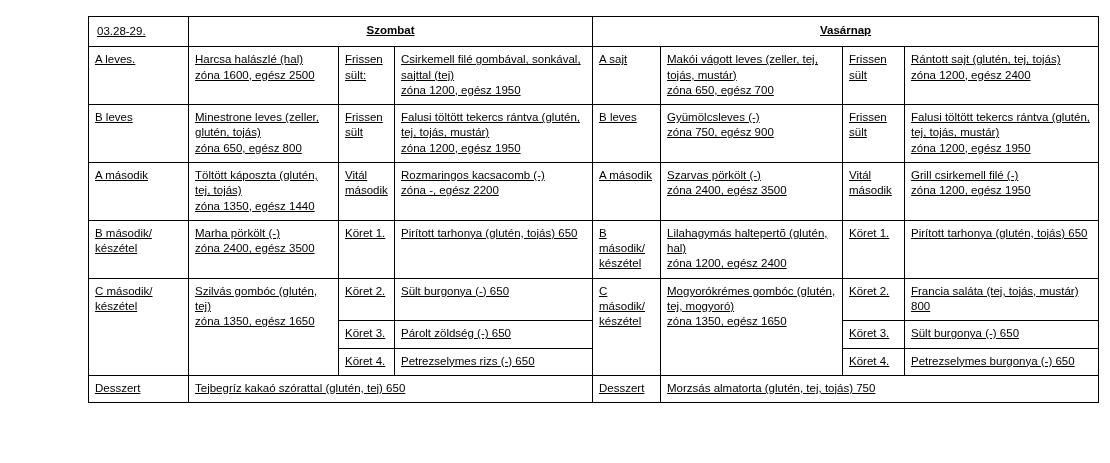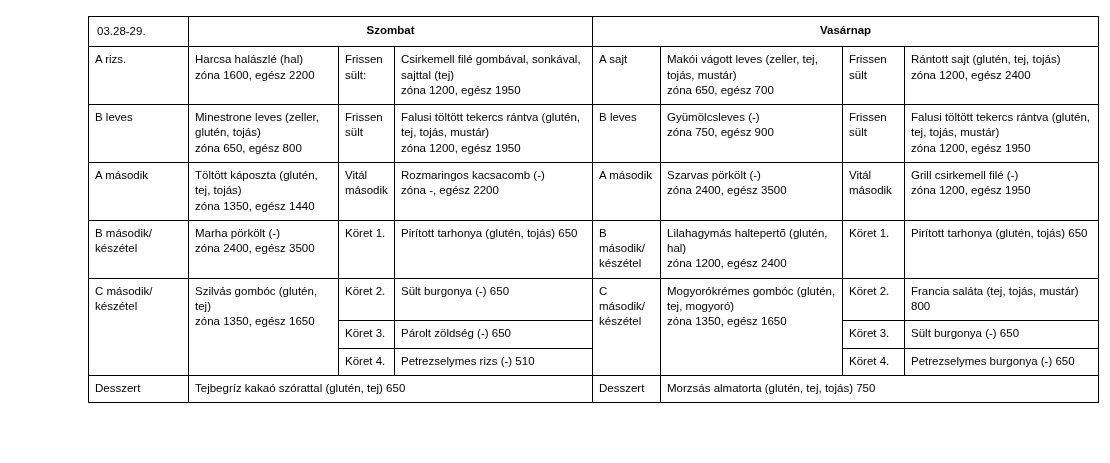--- a/index.html
+++ b/index.html
@@ -26,20 +26,21 @@
     table-layout: fixed;
     width: 1010px;
     border: 1.5px solid #000;
   }
   table.menu td {
     border: 1.5px solid #000;
     vertical-align: top;
     padding: 5px 6px 6px 6px;
     font-size: 11.5px;
     line-height: 1.33;
+    text-decoration: underline;
   }
   .day-head {
     text-align: center;
     font-size: 19px;
     font-weight: bold;
     vertical-align: middle !important;
     padding: 6px 4px 8px 4px !important;
     margin-left: 8px;
   }
   .date-cell {
@@ -80,23 +81,23 @@
         <col class="c8">
     </colgroup>
     <tbody>
       <tr>
         <td class="date-cell">03.28-29.</td>
         <td class="day-head" colspan="3">Szombat</td>
         <td class="day-head" colspan="4">Vasárnap</td>
       </tr>
 
       <tr>
-        <td class="cat">A rizs.</td>
+        <td class="cat">A leves.</td>
         <td style="white-space:pre-line">Harcsa halászlé (hal)
-zóna 1600, egész 2200</td>
+zóna 1600, egész 2500</td>
         <td class="kicker" style="white-space:pre-line">Frissen sült:</td>
         <td style="white-space:pre-line">Csirkemell filé gombával, sonkával, sajttal (tej)
 zóna 1200, egész 1950</td>
         <td class="cat">A sajt</td>
         <td style="white-space:pre-line">Makói vágott leves (zeller, tej, tojás, mustár)
 zóna 650, egész 700</td>
         <td class="kicker" style="white-space:pre-line">Frissen sült</td>
         <td style="white-space:pre-line">Rántott sajt (glutén, tej, tojás)
 zóna 1200, egész 2400</td>
       </tr>
@@ -159,21 +160,21 @@
 
       <tr>
         <td class="kicker">Köret 3.</td>
         <td>Párolt zöldség (-) 650</td>
         <td class="kicker">Köret 3.</td>
         <td>Sült burgonya (-) 650</td>
       </tr>
 
       <tr>
         <td class="kicker">Köret 4.</td>
-        <td>Petrezselymes rizs (-) 510</td>
+        <td>Petrezselymes rizs (-) 650</td>
         <td class="kicker">Köret 4.</td>
         <td>Petrezselymes burgonya (-) 650</td>
       </tr>
 
       <tr>
         <td class="cat">Desszert</td>
         <td colspan="3">Tejbegríz kakaó szórattal (glutén, tej) 650</td>
         <td class="cat">Desszert</td>
         <td colspan="3">Morzsás almatorta (glutén, tej, tojás) 750</td>
       </tr>

